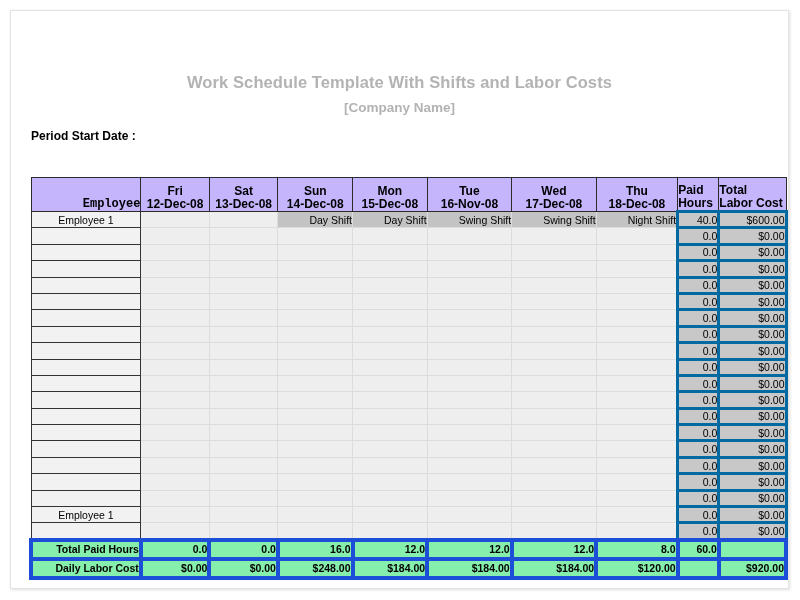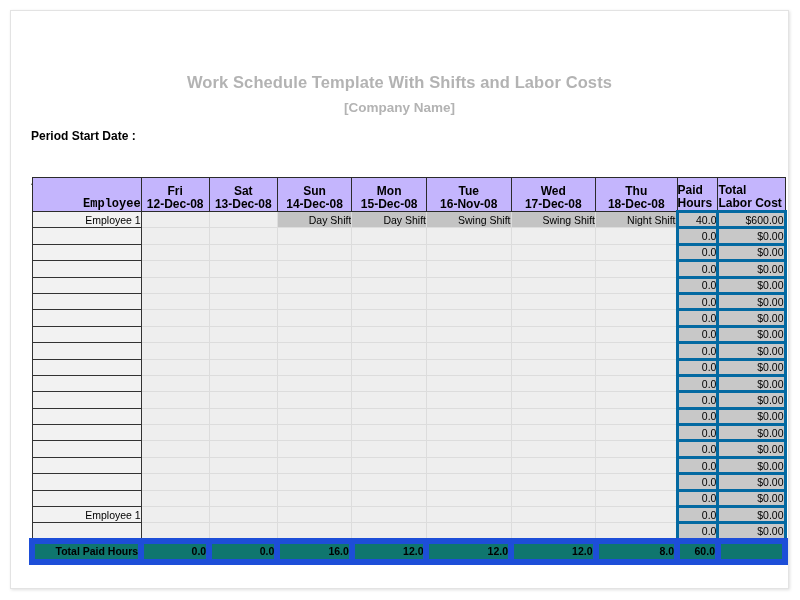--- a/index.html
+++ b/index.html
@@ -119,21 +119,21 @@
     padding: 0 0 2px 4px;
   }
   td.hdr-stack .s1 { display: block; }
   td.hdr-stack .s2 { display: block; }
 
   
   tr.brow td { height: 13.4px; }
   td.emp-cell {
     border: 1px solid #333333;
     background: #f2f2f2;
-    text-align: right;
+    text-align: center;
     padding-left: 4px;
     font-size: 10.5px;
   }
   td.shift-cell {
     border: 1px solid #dcdcdc;
     border-top-color: #e6e6e6;
     background: #eeeeee;
     text-align: left;
     padding-left: 4px;
     font-size: 10.5px;
@@ -143,22 +143,22 @@
   td.num-cell {
     border: 3px solid #0369a1;
     background: #c8c8c8;
     text-align: right;
     padding-right: 4px;
     font-size: 10.5px;
   }
 
   
   tr.srow td {
-    background: #0f766e;
-    border: 6px solid #1d4ed8;
+    background: #86efac;
+    border: 4px solid #1d4ed8;
     height: 15px;
     font-weight: bold;
     font-size: 10.5px;
   }
   td.sum-label {
     text-align: right;
     padding-right: 5px;
   }
   td.sum-val {
     text-align: right;
@@ -482,17 +482,29 @@
             <td class="sum-val">0.0</td>
             <td class="sum-val">0.0</td>
             <td class="sum-val">16.0</td>
             <td class="sum-val">12.0</td>
             <td class="sum-val">12.0</td>
             <td class="sum-val">12.0</td>
             <td class="sum-val">8.0</td>
             <td class="sum-val">60.0</td>
             <td class="sum-val"></td>
           </tr>
+          <tr class="srow">
+            <td class="sum-label">Daily Labor Cost</td>
+            <td class="sum-val">$0.00</td>
+            <td class="sum-val">$0.00</td>
+            <td class="sum-val">$248.00</td>
+            <td class="sum-val">$184.00</td>
+            <td class="sum-val">$184.00</td>
+            <td class="sum-val">$184.00</td>
+            <td class="sum-val">$120.00</td>
+            <td class="sum-val"></td>
+            <td class="sum-val">$920.00</td>
+          </tr>
         </tfoot>
     </table>
   </div>
 
 </div>
 
 </body></html>

